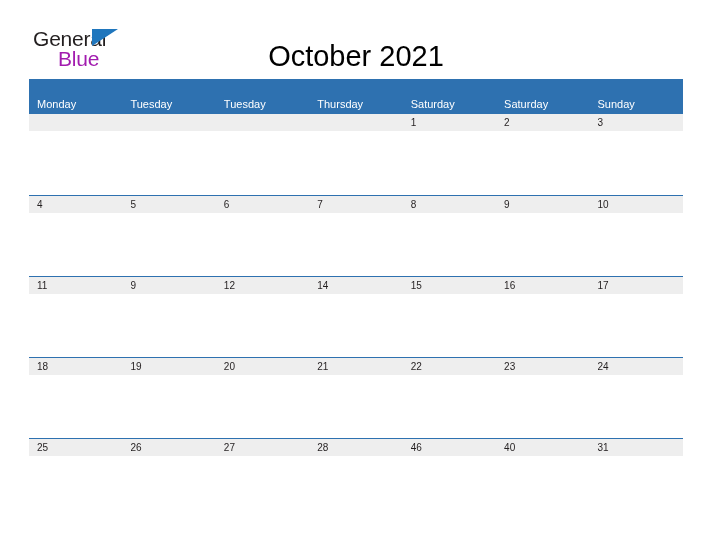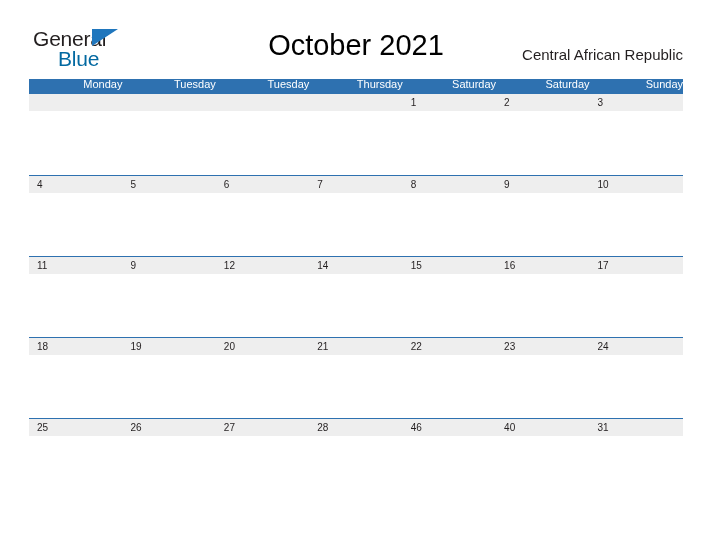--- a/index.html
+++ b/index.html
@@ -47,35 +47,35 @@
     height: 0;
     border-left: 26px solid #1f76bd;
     border-bottom: 17px solid transparent;
   }
   .logo-blue {
     position: absolute;
     left: 25px;
     top: 20px;
     font-size: 21px;
     letter-spacing: -0.2px;
-    color: #0369a1;
+    color: #a21caf;
     line-height: 1;
   }
 
   
   .cal-title {
     position: absolute;
     left: 0;
     right: 0;
     top: 28px;
     text-align: center;
     font-size: 29px;
     color: #000000;
     font-weight: normal;
-    margin: 1px;
+    margin: 12px;
     letter-spacing: 0px;
   }
 
   
   .cal-country {
     position: absolute;
     right: 29px;
     top: 46px;
     font-size: 15px;
     color: #231f20;
@@ -88,22 +88,22 @@
     top: 79px;
     width: 654px;
     border-collapse: collapse;
     table-layout: fixed;
   }
   .calendar th {
     background: #2e71b0;
     color: #ffffff;
     font-size: 11px;
     font-weight: normal;
-    text-align: right;
-    padding: 0 0 4px 8px;
+    text-align: left;
+    padding: 20px 0 4px 8px;
     height: 10px;
     line-height: 11px;
     border: none;
   }
   .calendar td {
     vertical-align: top;
     padding: 0;
     border: none;
     height: 81px;
   }
@@ -135,21 +135,20 @@
 <div class="page-header">
 
   <div class="logo">
     <span class="logo-general">General</span>
     <span class="logo-triangle"></span>
     <span class="logo-blue">Blue</span>
   </div>
 
   <h1 class="cal-title">October 2021</h1>
 
-  <div class="cal-country">Central African Republic</div>
 
 </div>
 
 <table class="calendar">
   <thead>
     <tr>
       <th>Monday</th>
       <th>Tuesday</th>
       <th>Tuesday</th>
       <th>Thursday</th>

